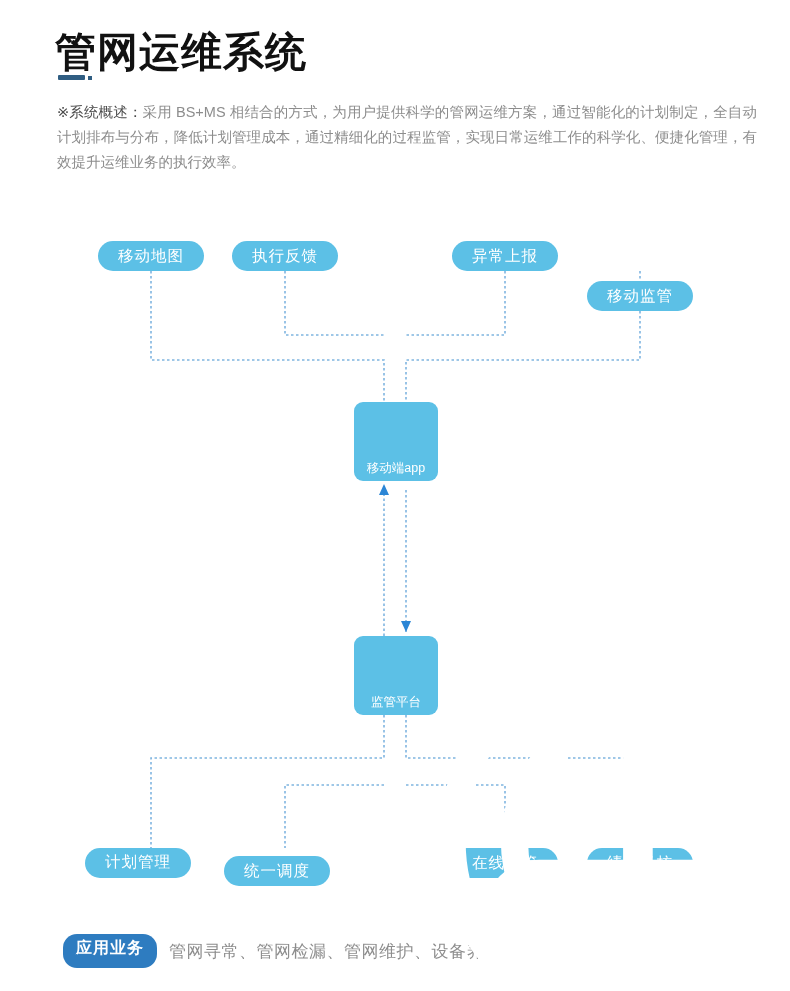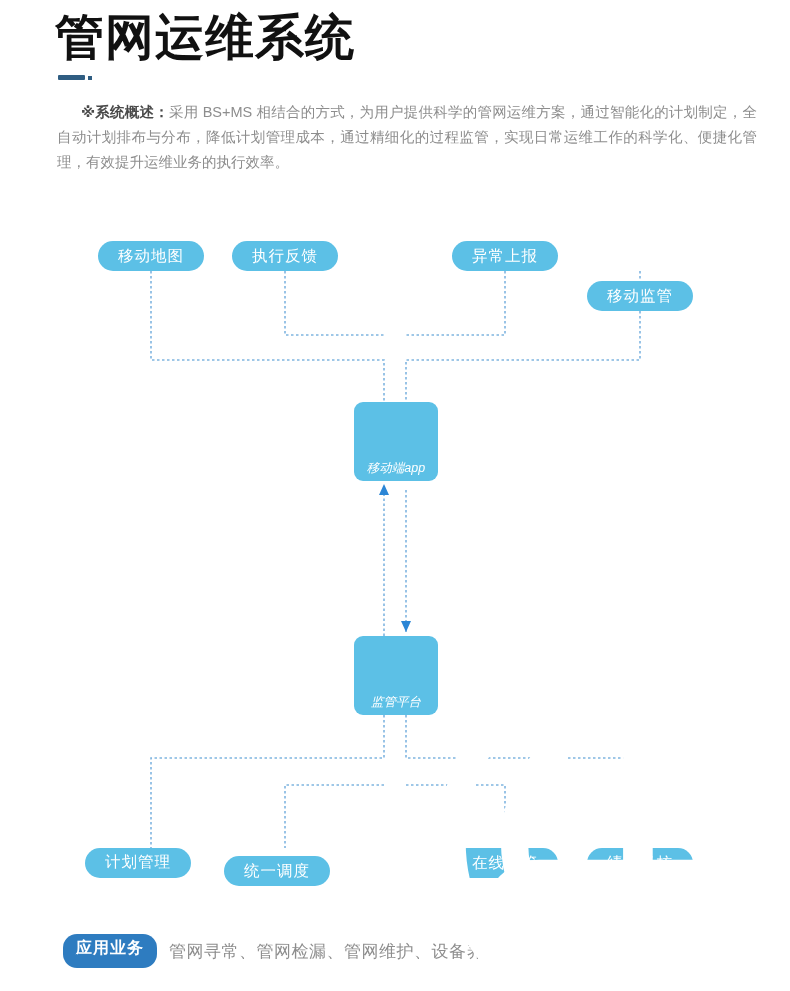--- a/index.html
+++ b/index.html
@@ -13,22 +13,22 @@
     position: relative;
     font-family: "Liberation Sans", "DejaVu Sans", sans-serif;
     overflow: hidden;
     -webkit-font-smoothing: antialiased;
   }
 
   
   .page-title {
     position: absolute;
     left: 55px;
-    top: 11px;
-    font-size: 49px;
+    top: 26px;
+    font-size: 41px;
     font-weight: bold;
     color: #111111;
     letter-spacing: 1px;
     line-height: 52px;
     white-space: nowrap;
   }
   .title-divider {
     position: absolute;
     left: 58px;
     top: 74px;
@@ -54,22 +54,21 @@
     left: 57px;
     top: 100px;
     width: 700px;
     font-size: 14.5px;
     line-height: 25px;
     color: #8d8d8d;
     text-align: justify;
   }
   .intro .lead {
     color: #4a4a4a;
-    font-weight: bold;
-    margin-left: 24px;
+    font-weight: normal;
   }
 
   
   .diagram {
     position: absolute;
     left: 0;
     top: 0;
     width: 696px;
     height: 991px;
   }
@@ -116,21 +115,20 @@
   }
 
   
   .node {
     position: absolute;
     width: 84px;
     height: 79px;
     background: #5cc0e6;
     border-radius: 9px;
     z-index: 3;
-    font-style: italic;
   }
   .node .glyph {
     position: absolute;
     left: 0;
     top: 6px;
     width: 84px;
     height: 50px;
     display: flex;
     align-items: center;
     justify-content: center;

